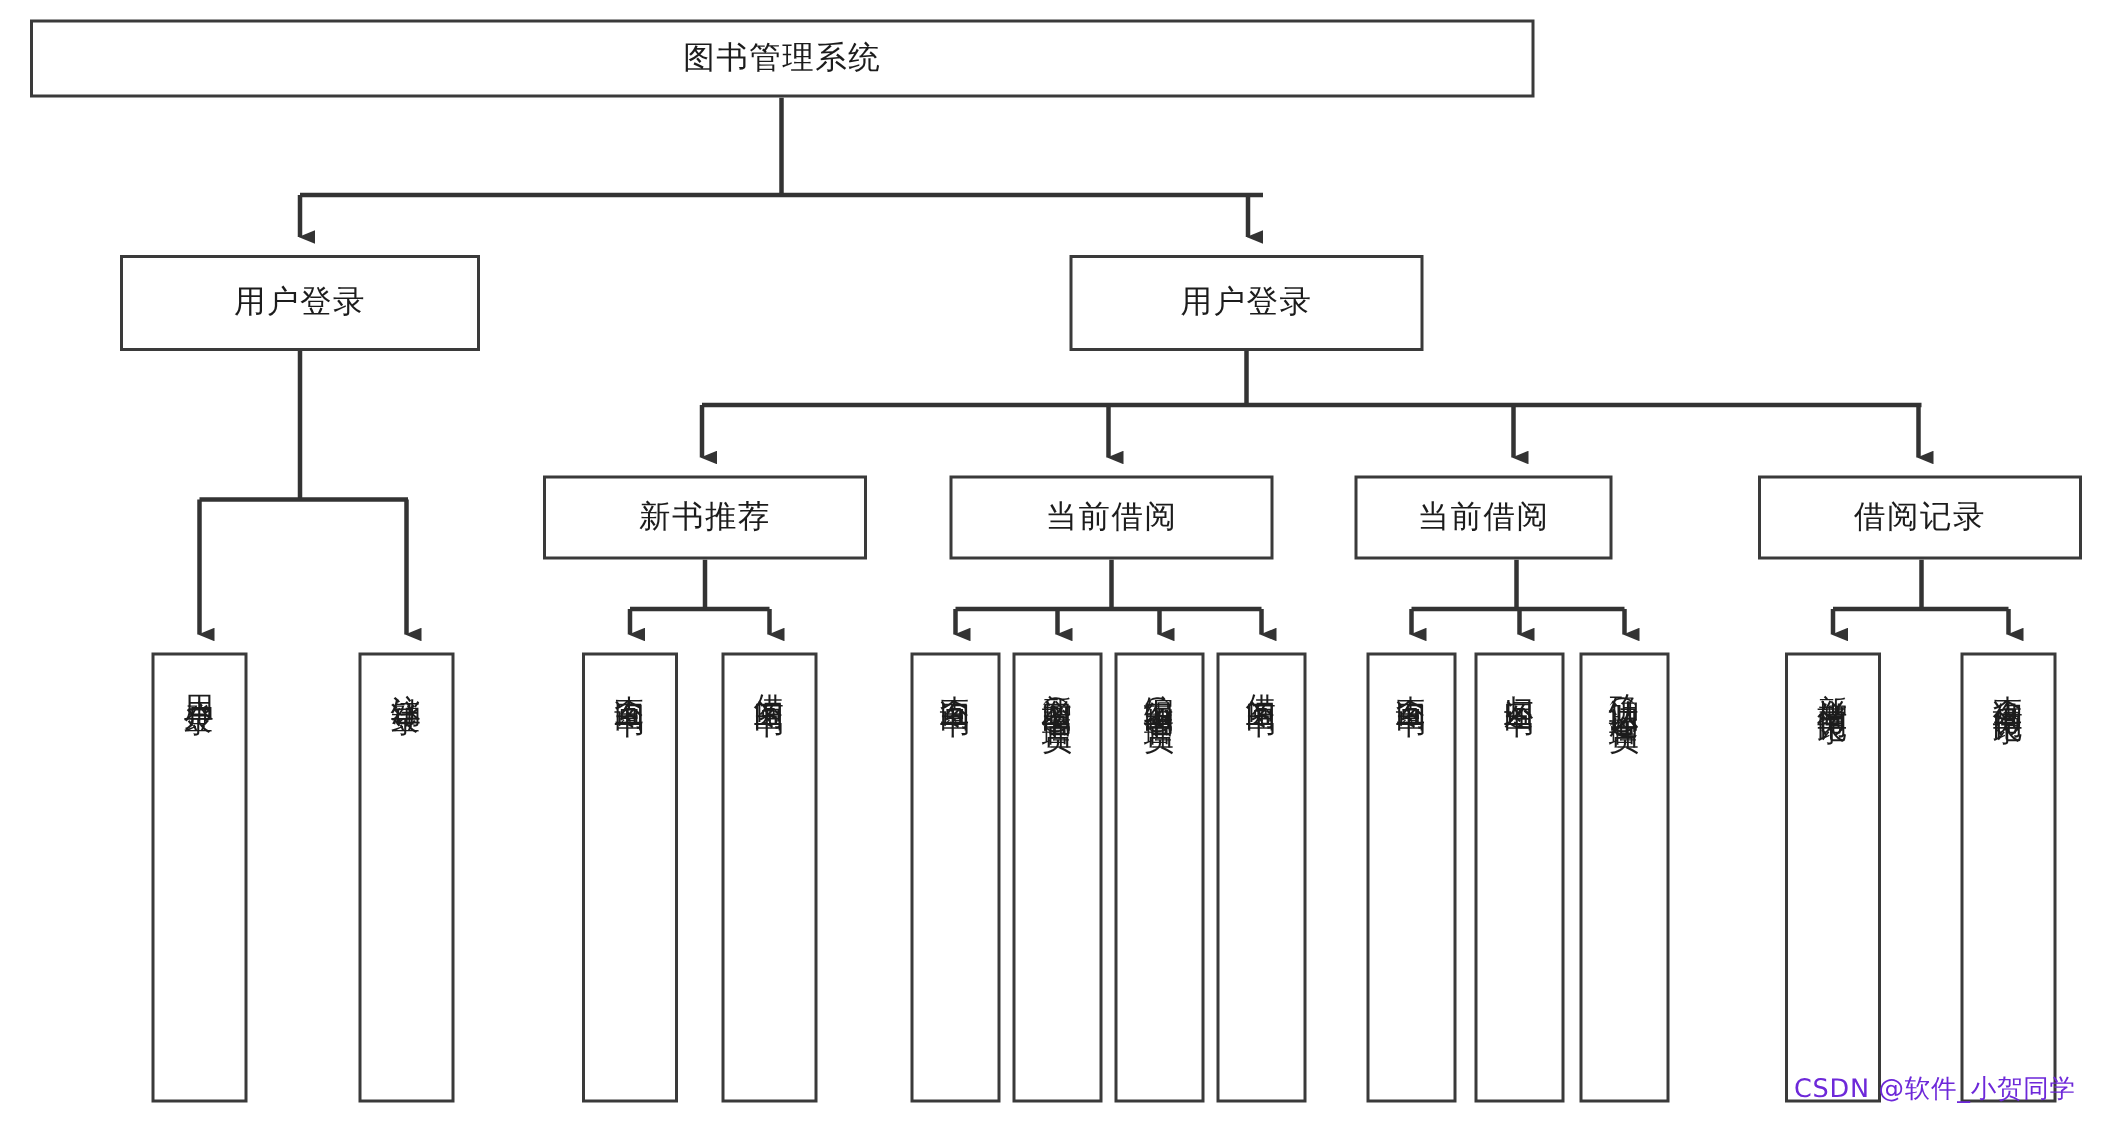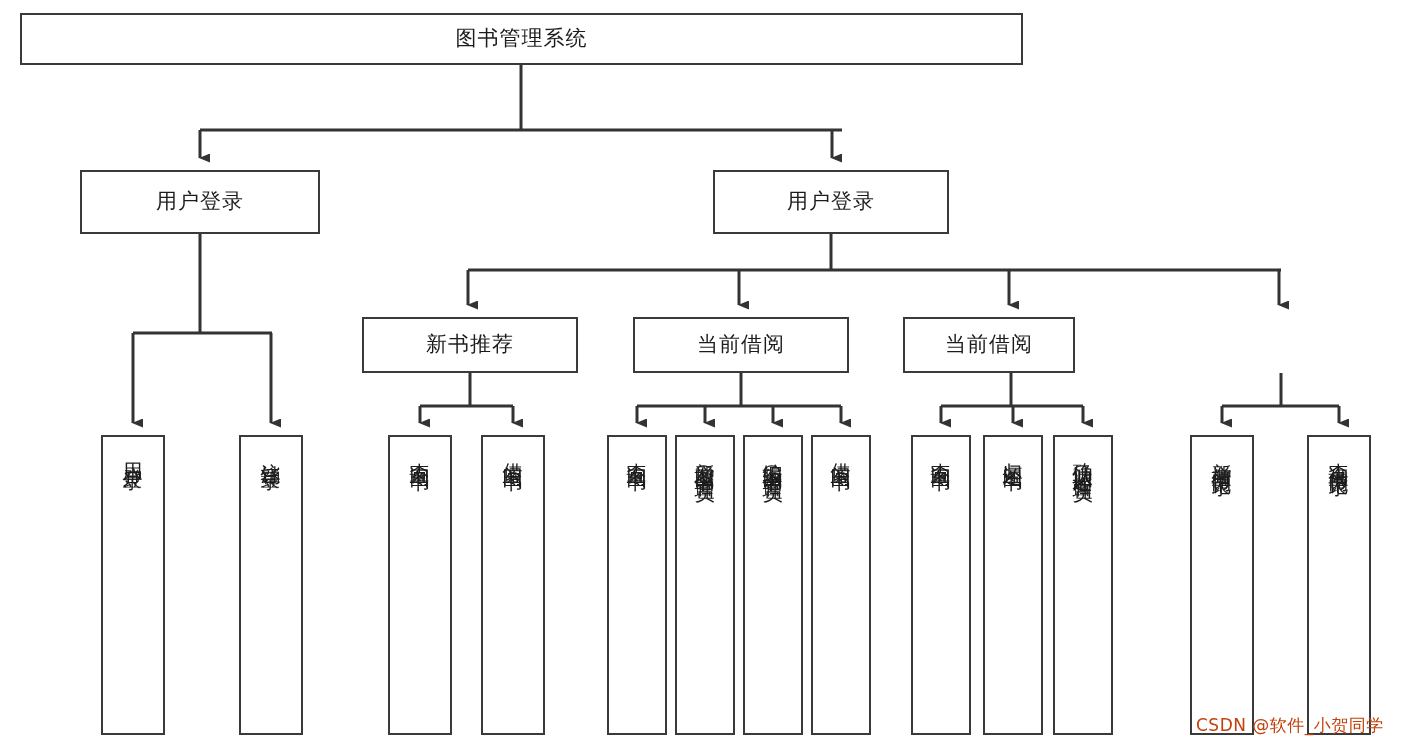--- a/index.html
+++ b/index.html
@@ -60,21 +60,21 @@
   .node.vertical .label {
     writing-mode: vertical-rl;
     text-orientation: upright;
     font-size: 20px;
     letter-spacing: 3px;
     line-height: 1;
   }
   .watermark {
     position: absolute;
     font-size: 17px;
-    color: #c2410c;
+    color: #6d28d9;
     white-space: nowrap;
     letter-spacing: 0.5px;
     pointer-events: none;
   }
 </style>
 </head>
 <body>
 
 <div id="canvas">
 
@@ -141,20 +141,23 @@
 
   <div class="node horizontal" style="left:362px; top:317px; width:216px; height:56px;">
     <span class="label">新书推荐</span>
   </div>
   <div class="node horizontal" style="left:633px; top:317px; width:216px; height:56px;">
     <span class="label">当前借阅</span>
   </div>
   <div class="node horizontal" style="left:903px; top:317px; width:172px; height:56px;">
     <span class="label">当前借阅</span>
   </div>
+  <div class="node horizontal" style="left:1172px; top:317px; width:216px; height:56px;">
+    <span class="label">借阅记录</span>
+  </div>
 
   <div class="node vertical" style="left:101px; top:435px; width:64px; height:300px;">
     <span class="label">用户登录</span>
   </div>
   <div class="node vertical" style="left:239px; top:435px; width:64px; height:300px;">
     <span class="label">注销登录</span>
   </div>
 
   <div class="node vertical" style="left:388px; top:435px; width:64px; height:300px;">
     <span class="label">查询图书</span>

